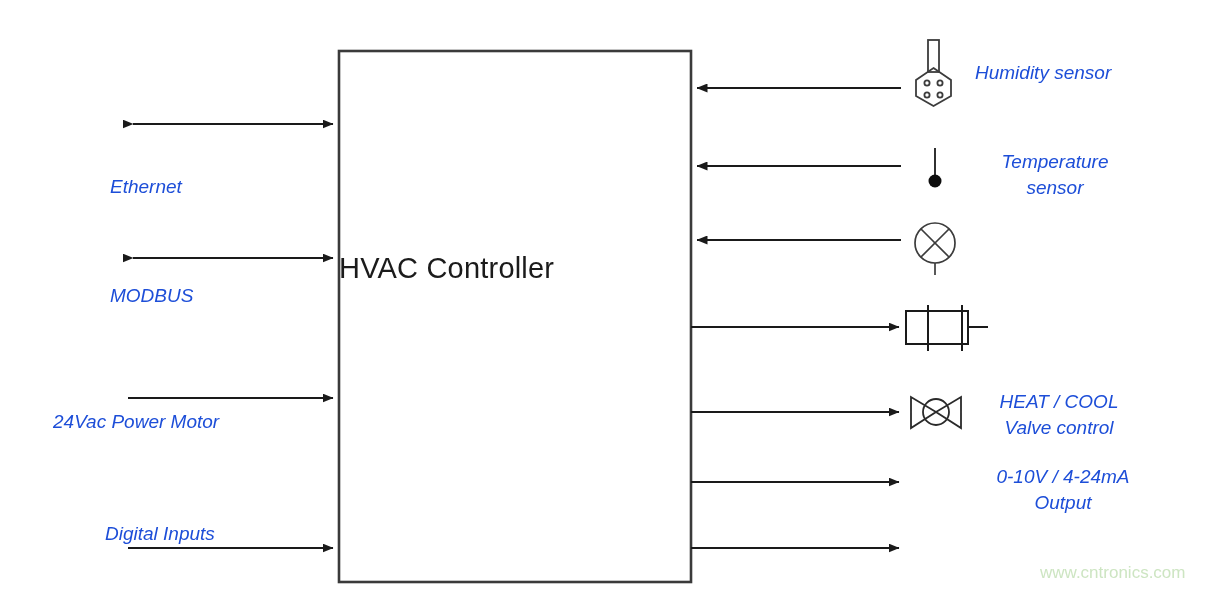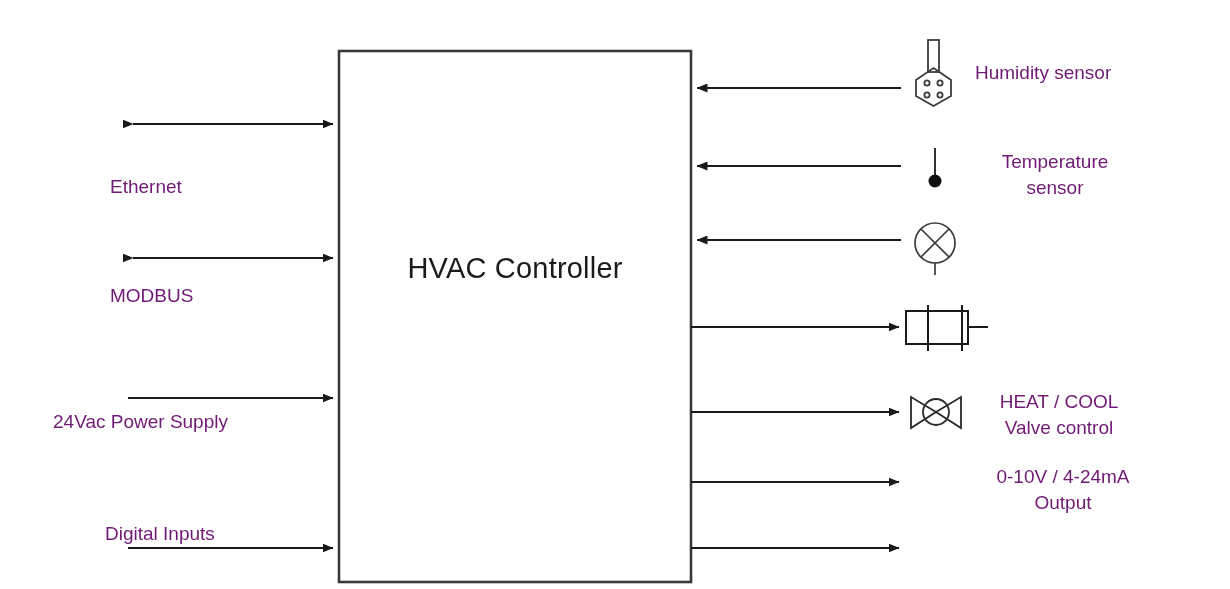--- a/index.html
+++ b/index.html
@@ -19,35 +19,35 @@
   }
   #diagram-svg {
     position: absolute;
     left: 0;
     top: 0;
     width: 1230px;
     height: 589px;
   }
   .lbl {
     position: absolute;
-    color: #701a75;
+    color: #1d4ed8;
     font-family: "Liberation Sans", sans-serif;
     font-size: 19px;
     line-height: 26px;
     white-space: pre;
+    font-style: italic;
   }
   .lbl.center {
     text-align: center;
   }
   #controller-title {
     position: absolute;
     left: 339px;
     top: 252px;
     width: 352px;
-    text-align: center;
     font-size: 29px;
     color: #1b1b1b;
     font-family: "Liberation Sans", sans-serif;
     letter-spacing: 0.2px;
   }
   #watermark {
     position: absolute;
     left: 1040px;
     top: 563px;
     font-family: "Liberation Sans", sans-serif;
@@ -143,32 +143,33 @@
       <circle cx="936" cy="412" r="13"></circle>
     </g>
   </svg>
 
   <div id="controller-title">HVAC Controller</div>
 
   <div class="lbl" style="left:110px; top:150px;margin-top:24px;">Ethernet</div>
 
   <div class="lbl" style="left:110px; top:283px;">MODBUS</div>
 
-  <div class="lbl" style="left:53px; top:409px;">24Vac Power Supply</div>
+  <div class="lbl" style="left:53px; top:409px;">24Vac Power Motor</div>
 
   <div class="lbl" style="left:95px; top:521px;margin-left:10px;">Digital Inputs</div>
 
   <div class="lbl" style="left:975px; top:60px;">Humidity sensor</div>
 
   <div class="lbl center" style="left:975px; top:149px; width:160px;text-align:center;">Temperature
 sensor</div>
 
 
 
   <div class="lbl center" style="left:988px; top:389px; width:142px;">HEAT / COOL
 Valve control</div>
 
   <div class="lbl center" style="left:983px; top:464px; width:160px;text-align:center;">0-10V / 4-24mA
 Output</div>
 
 
+  <div id="watermark">www.cntronics.com</div>
 
 </div>
 
 </body></html>

